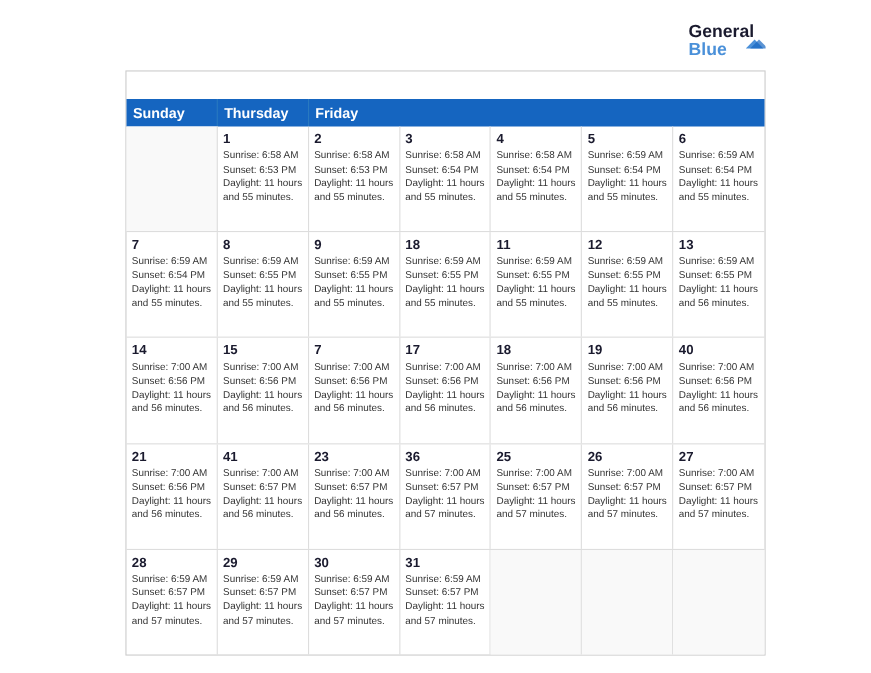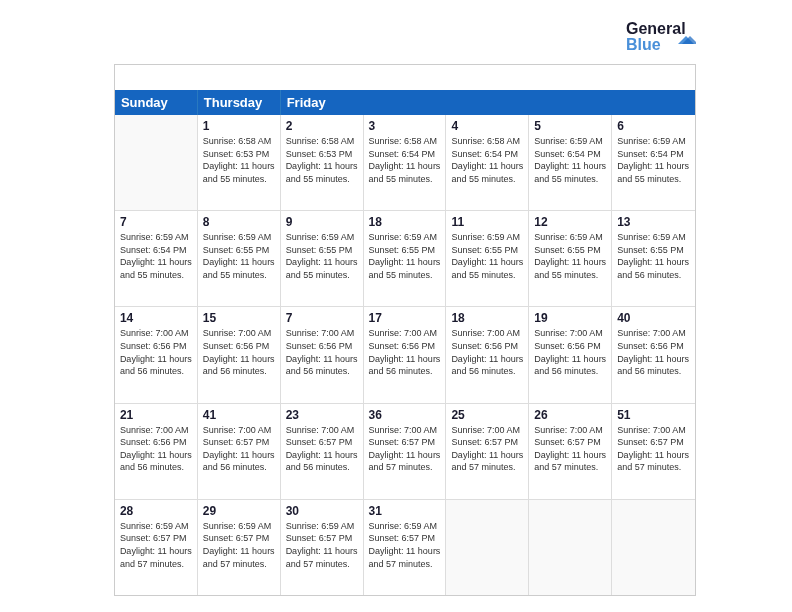--- a/index.html
+++ b/index.html
@@ -231,21 +231,21 @@
           </div>
           <div class="cal-cell">
             <span class="day-num">25</span>
             <div class="cell-info">Sunrise: 7:00 AM<br>Sunset: 6:57 PM<br>Daylight: 11 hours<br>and 57 minutes.</div>
           </div>
           <div class="cal-cell">
             <span class="day-num">26</span>
             <div class="cell-info">Sunrise: 7:00 AM<br>Sunset: 6:57 PM<br>Daylight: 11 hours<br>and 57 minutes.</div>
           </div>
           <div class="cal-cell">
-            <span class="day-num">51</span>
+            <span class="day-num">27</span>
             <div class="cell-info">Sunrise: 7:00 AM<br>Sunset: 6:57 PM<br>Daylight: 11 hours<br>and 57 minutes.</div>
           </div>
         </div>
         <div class="cal-row">
           <div class="cal-cell">
             <span class="day-num">28</span>
             <div class="cell-info">Sunrise: 6:59 AM<br>Sunset: 6:57 PM<br>Daylight: 11 hours<br>and 57 minutes.</div>
           </div>
           <div class="cal-cell">
             <span class="day-num">29</span>

